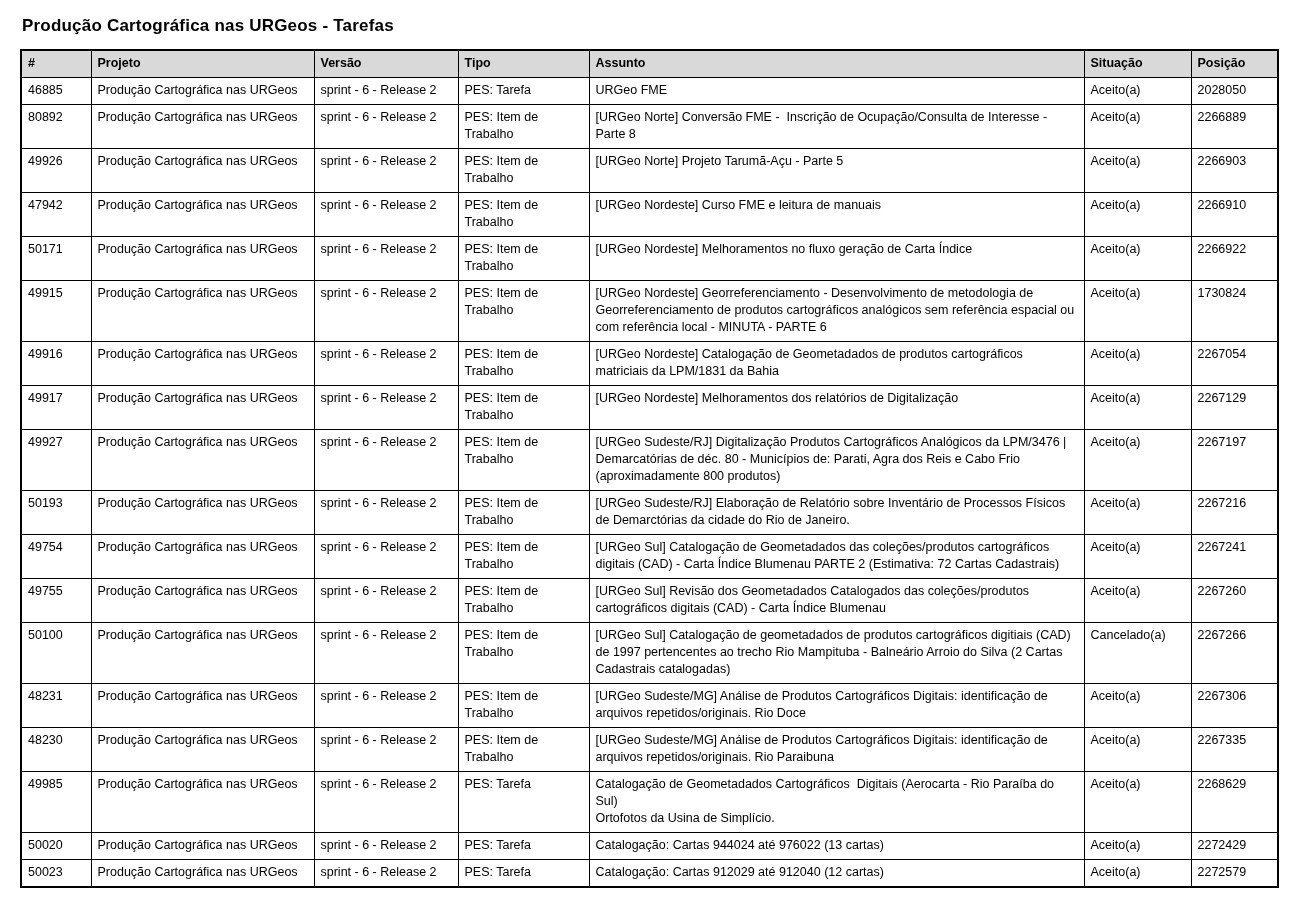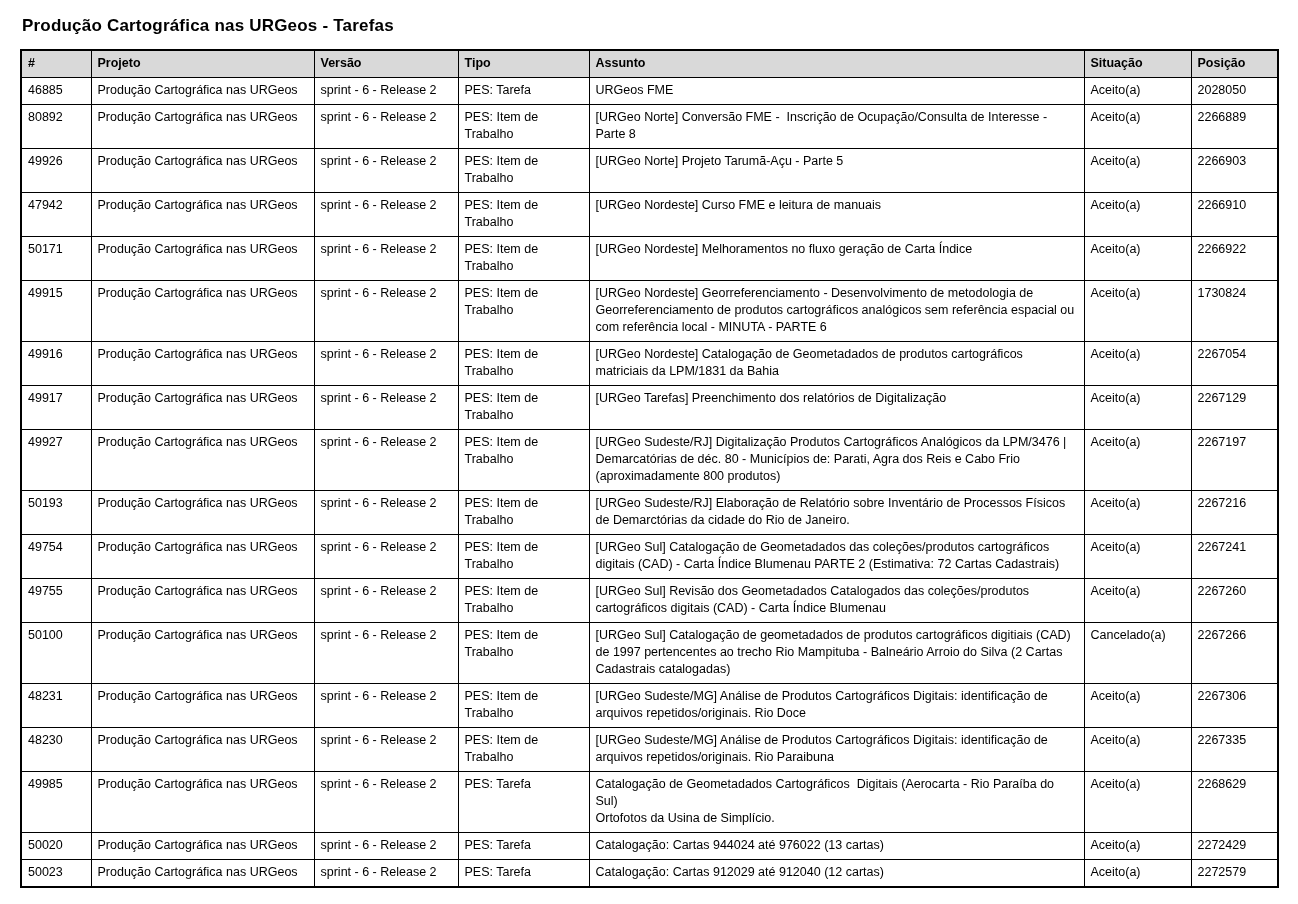--- a/index.html
+++ b/index.html
@@ -72,21 +72,21 @@
         <th>Situação</th>
         <th>Posição</th>
       </tr>
     </thead>
     <tbody>
         <tr>
       <td class="cell-id">46885</td>
       <td class="cell-projeto">Produção Cartográfica nas URGeos</td>
       <td class="cell-versao">sprint - 6 - Release 2</td>
       <td class="cell-tipo">PES: Tarefa</td>
-      <td class="cell-assunto">URGeos FME</td>
+      <td class="cell-assunto">URGeo FME</td>
       <td class="cell-situacao">Aceito(a)</td>
       <td class="cell-posicao">2028050</td>
     </tr>
         <tr>
       <td class="cell-id">80892</td>
       <td class="cell-projeto">Produção Cartográfica nas URGeos</td>
       <td class="cell-versao">sprint - 6 - Release 2</td>
       <td class="cell-tipo">PES: Item de Trabalho</td>
       <td class="cell-assunto">[URGeo Norte] Conversão FME -  Inscrição de Ocupação/Consulta de Interesse - Parte 8</td>
       <td class="cell-situacao">Aceito(a)</td>
@@ -135,21 +135,21 @@
       <td class="cell-tipo">PES: Item de Trabalho</td>
       <td class="cell-assunto">[URGeo Nordeste] Catalogação de Geometadados de produtos cartográficos matriciais da LPM/1831 da Bahia</td>
       <td class="cell-situacao">Aceito(a)</td>
       <td class="cell-posicao">2267054</td>
     </tr>
         <tr>
       <td class="cell-id">49917</td>
       <td class="cell-projeto">Produção Cartográfica nas URGeos</td>
       <td class="cell-versao">sprint - 6 - Release 2</td>
       <td class="cell-tipo">PES: Item de Trabalho</td>
-      <td class="cell-assunto">[URGeo Tarefas] Preenchimento dos relatórios de Digitalização</td>
+      <td class="cell-assunto">[URGeo Nordeste] Melhoramentos dos relatórios de Digitalização</td>
       <td class="cell-situacao">Aceito(a)</td>
       <td class="cell-posicao">2267129</td>
     </tr>
         <tr>
       <td class="cell-id">49927</td>
       <td class="cell-projeto">Produção Cartográfica nas URGeos</td>
       <td class="cell-versao">sprint - 6 - Release 2</td>
       <td class="cell-tipo">PES: Item de Trabalho</td>
       <td class="cell-assunto">[URGeo Sudeste/RJ] Digitalização Produtos Cartográficos Analógicos da LPM/3476 | Demarcatórias de déc. 80 - Municípios de: Parati, Agra dos Reis e Cabo Frio (aproximadamente 800 produtos)</td>
       <td class="cell-situacao">Aceito(a)</td>

